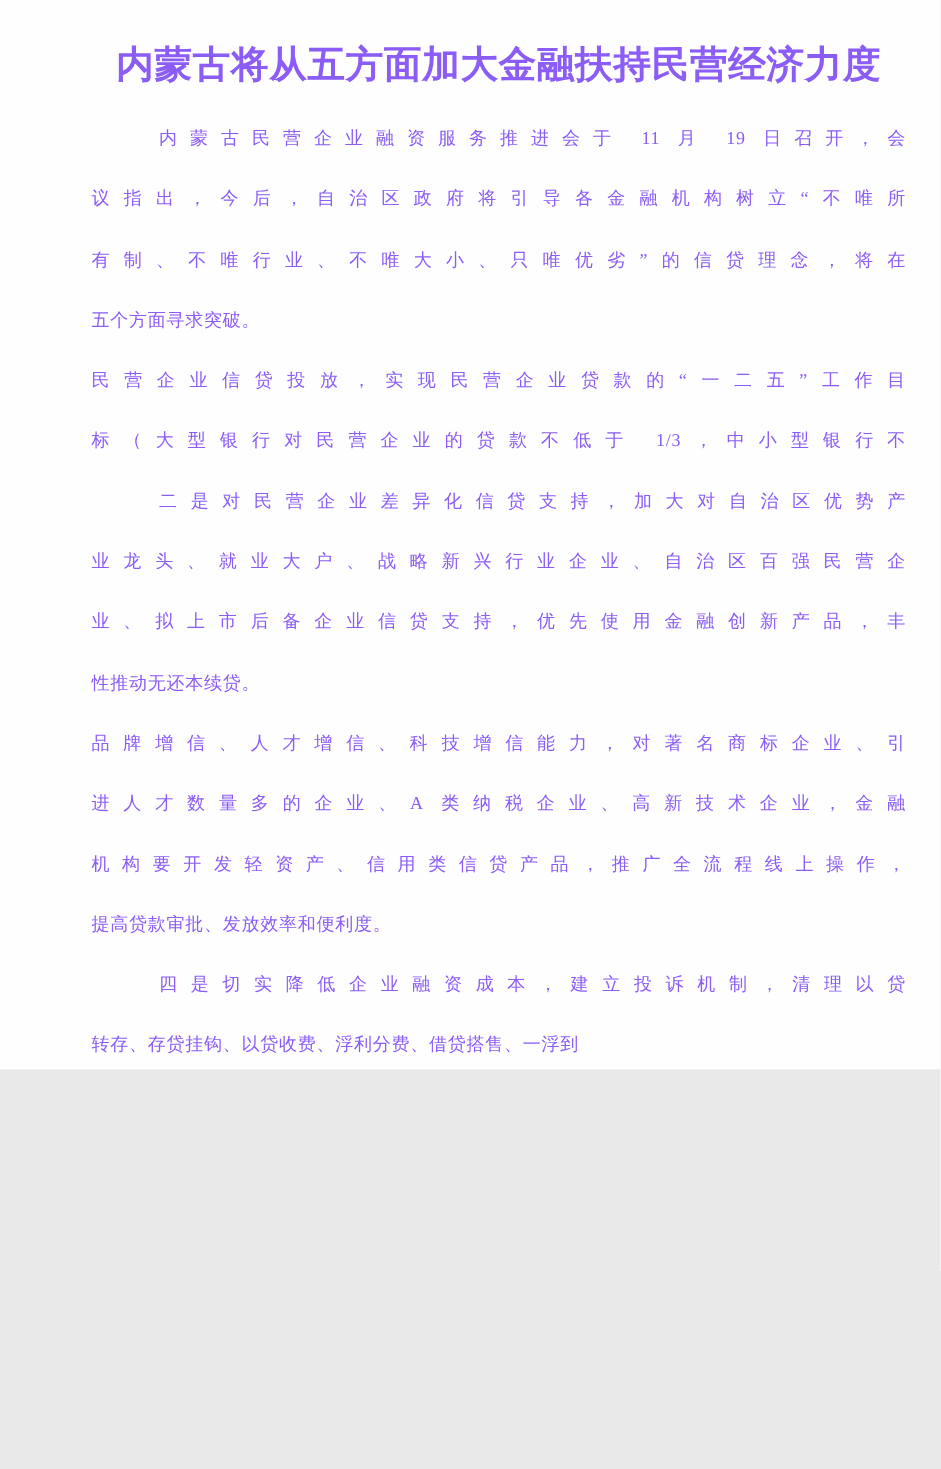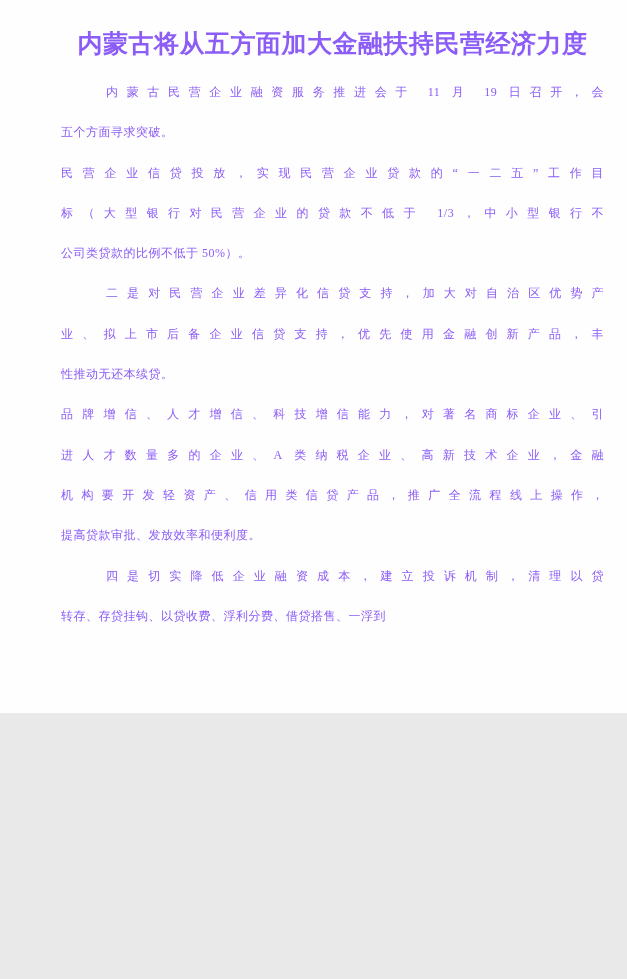--- a/index.html
+++ b/index.html
@@ -60,29 +60,31 @@
 </style>
 </head>
 <body>
 
 <div class="page">
   <h1 class="doc-title">内蒙古将从五方面加大金融扶持民营经济力度</h1>
 
   <div class="doc-content">
       <div class="para">
         <div class="line first">内蒙古民营企业融资服务推进会于 11 月 19 日召开，会</div>
+        <div class="line">议指出，今后，自治区政府将引导各金融机构树立“不唯所</div>
+        <div class="line">有制、不唯行业、不唯大小、只唯优劣”的信贷理念，将在</div>
         <div class="line last">五个方面寻求突破。</div>
       </div>
       <div class="para">
         <div class="line">民营企业信贷投放，实现民营企业贷款的“一二五”工作目</div>
         <div class="line">标（大型银行对民营企业的贷款不低于 1/3，中小型银行不</div>
-        <div class="line last">公司类贷款的比例不低于 50%）。</div>
       </div>
       <div class="para">
         <div class="line first">二是对民营企业差异化信贷支持，加大对自治区优势产</div>
+        <div class="line">业龙头、就业大户、战略新兴行业企业、自治区百强民营企</div>
         <div class="line">业、拟上市后备企业信贷支持，优先使用金融创新产品，丰</div>
         <div class="line last">性推动无还本续贷。</div>
       </div>
       <div class="para">
         <div class="line">品牌增信、人才增信、科技增信能力，对著名商标企业、引</div>
         <div class="line">进人才数量多的企业、A 类纳税企业、高新技术企业，金融</div>
         <div class="line">机构要开发轻资产、信用类信贷产品，推广全流程线上操作，</div>
         <div class="line last">提高贷款审批、发放效率和便利度。</div>
       </div>
       <div class="para">

